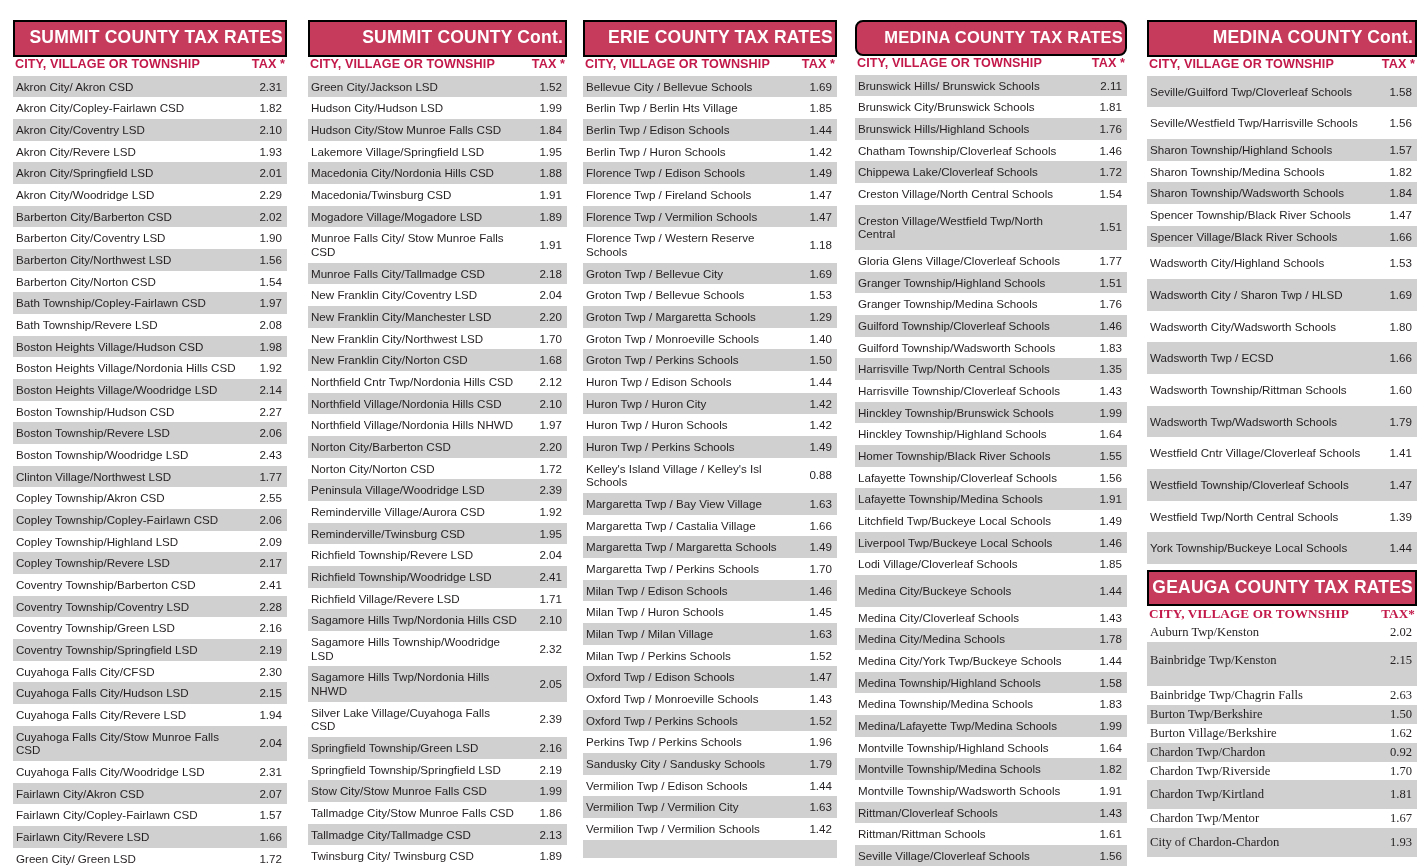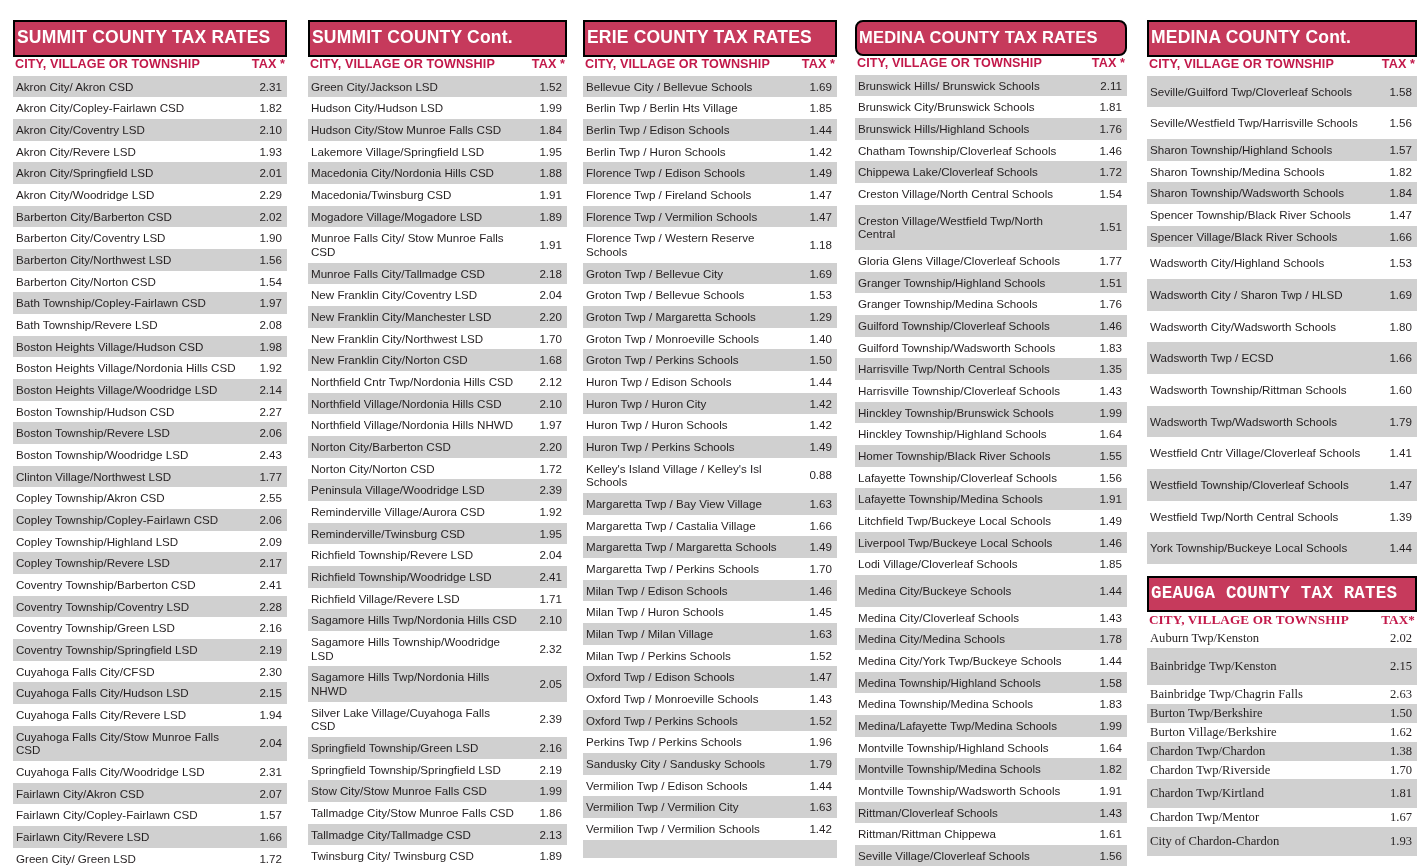--- a/index.html
+++ b/index.html
@@ -27,21 +27,21 @@
   .col-2{width:275px;padding-left:8px;padding-right:8px;}
   .col-3{width:270px;padding-left:8px;padding-right:8px;}
   .col-4{width:292px;padding-left:10px;padding-right:10px;}
   .col-5{width:290px;padding-left:10px;padding-right:10px;}
 
   .banner{
     background:#c8ois;
     background:#c63a5c;
     border:2px solid #000000;
     color:#ffffff;
-    text-align:left;
+    text-align:right;
     font-weight:bold;
     font-size:17.5px;
     letter-spacing:.2px;
     line-height:1;
     padding:7px 2px 8px 2px;
     box-sizing:border-box;
   }
   .banner.small{font-size:16.5px;border-radius:8px;}
 
   .colhead{
@@ -71,23 +71,23 @@
   table.rates td.name{text-align:left;}
   table.rates td.val{text-align:right;width:40px;padding-right:5px;white-space:nowrap;}
   tr.shade td{background:#d0d0d0;}
   tr.tall td{padding-top:9px;padding-bottom:9px;}
   tr.blank td{height:18px;padding:0;}
 
   
   .geauga .colhead{font-family:"Liberation Serif", serif;font-size:13.2px;padding-bottom:1px;}
   .geauga table.rates{font-family:"Liberation Serif", serif;font-size:12.6px;}
   .geauga table.rates td{padding-top:2px;padding-bottom:2px;}
-  .geauga tr.gap td{padding-top:11px;padding-bottom:11px;margin-top:19px;}
+  .geauga tr.gap td{padding-top:11px;padding-bottom:18px;margin-top:19px;}
   .geauga tr.gap2 td{padding-top:7px;padding-bottom:7px;}
-  .geauga .banner{margin-top:12px;font-family:Liberation Mono, monospace;}
+  .geauga .banner{margin-top:6px;}
 </style>
 </head>
 <body>
 
 <div class="page">
 
   <div class="col col-1">
     <div class="banner">SUMMIT COUNTY TAX RATES</div>
     <div class="colhead">
       <span>CITY, VILLAGE OR TOWNSHIP</span>
@@ -676,21 +676,21 @@
           </tr>
           <tr>
             <td class="name">Montville Township/Wadsworth Schools</td>
             <td class="val">1.91</td>
           </tr>
           <tr class="shade">
             <td class="name">Rittman/Cloverleaf Schools</td>
             <td class="val">1.43</td>
           </tr>
           <tr>
-            <td class="name">Rittman/Rittman Chippewa</td>
+            <td class="name">Rittman/Rittman Schools</td>
             <td class="val">1.61</td>
           </tr>
           <tr class="shade">
             <td class="name">Seville Village/Cloverleaf Schools</td>
             <td class="val">1.56</td>
           </tr>
         </tbody>
     </table>
   </div>
 
@@ -796,21 +796,21 @@
             <tr class="shade">
               <td class="name">Burton Twp/Berkshire</td>
               <td class="val">1.50</td>
             </tr>
             <tr>
               <td class="name">Burton Village/Berkshire</td>
               <td class="val">1.62</td>
             </tr>
             <tr class="shade">
               <td class="name">Chardon Twp/Chardon</td>
-              <td class="val">1.38</td>
+              <td class="val">0.92</td>
             </tr>
             <tr>
               <td class="name">Chardon Twp/Riverside</td>
               <td class="val">1.70</td>
             </tr>
             <tr class="shade gap2">
               <td class="name">Chardon Twp/Kirtland</td>
               <td class="val">1.81</td>
             </tr>
             <tr>

